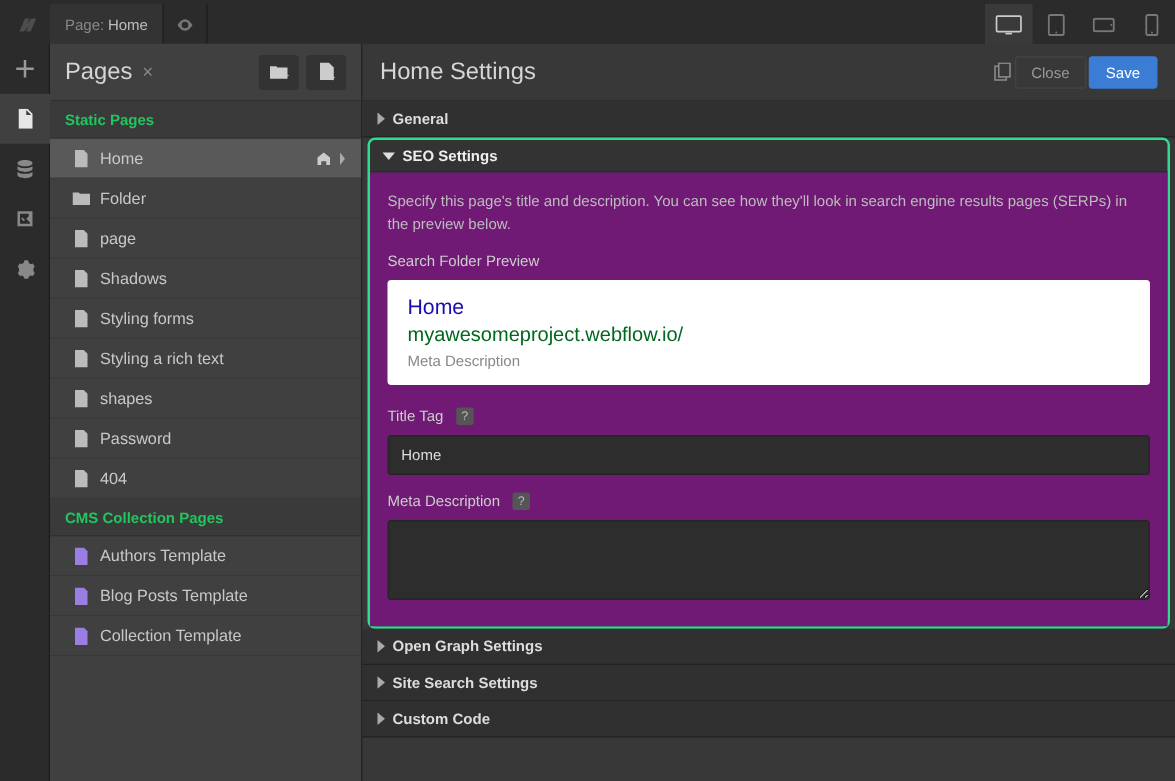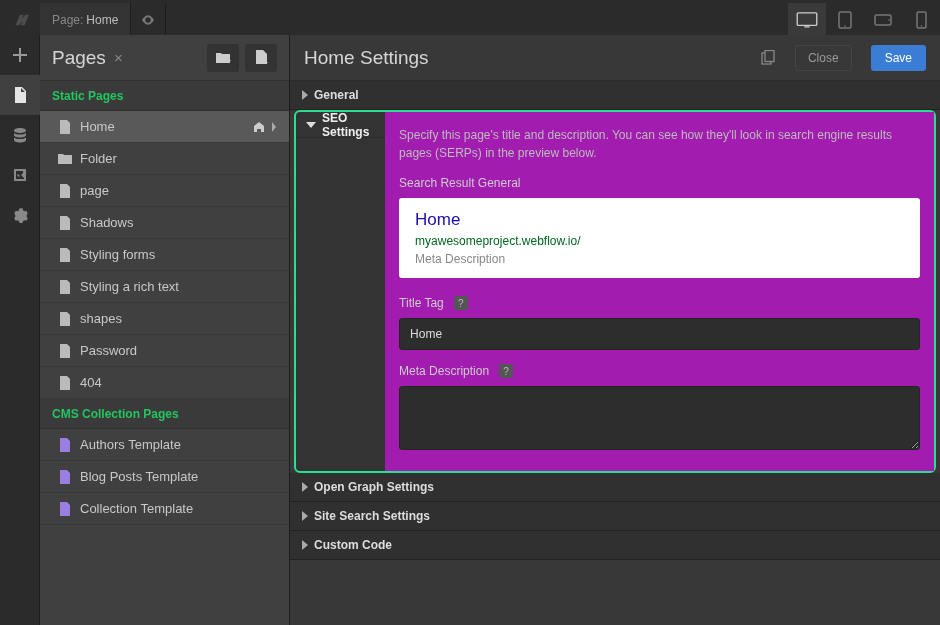--- a/index.html
+++ b/index.html
@@ -33,38 +33,38 @@
 .sb-item.lvl2 { padding-left: 18px; }
 .sb-item.selected { background: #595959; }
 .sb-item .right-icons { margin-left: auto; display: flex; align-items: center; gap: 6px; color: #aaa; }
 .page-icon, .folder-icon, .cms-icon { width: 14px; height: 14px; display: inline-flex; align-items: center; justify-content: center; }
 .cms-icon svg path { fill: #9b7ee1; }
 
 
 .main { position: absolute; top: 35px; left: 290px; right: 0; height: 590px; background: #383838; display: flex; flex-direction: column; }
 .m-header { height: 46px; padding: 0 14px; display: flex; align-items: center; border-bottom: 1px solid #2c2c2c; }
 .m-title { font-size: 19px; font-weight: 300; color: #d6d6d6; }
-.m-actions { margin-left: auto; display: flex; align-items: center; gap: 19px; }
+.m-actions { margin-left: auto; display: flex; align-items: center; gap: 2px; }
 .m-dup { color: #888; }
 .m-close { border: 1px solid #444; color: #999; background: transparent; padding: 5px 12px; border-radius: 3px; font-size: 12px; cursor: pointer; }
 .m-save { background: #3b7dd4; color: #fff; border: none; padding: 6px 14px; border-radius: 3px; font-size: 12px; cursor: pointer; }
 
 .section-row { height: 29px; background: #303030; border-bottom: 1px solid #222; display: flex; align-items: center; padding: 0 12px; gap: 6px; font-weight: 600; font-size: 12px; color: #ddd; }
 .tri { width: 0; height: 0; display: inline-block; }
 .tri-right { border-top: 5px solid transparent; border-bottom: 5px solid transparent; border-left: 6px solid #aaa; }
 .tri-down { border-left: 5px solid transparent; border-right: 5px solid transparent; border-top: 6px solid #ddd; }
 
-.seo-card { border: 2px solid #2bdd90; border-radius: 6px; margin: 0 4px; background: #333; display: flex; flex-direction: row; }
+.seo-card { border: 2px solid #2bdd90; border-radius: 6px; margin: 0 4px; background: #333; display: flex; flex-direction: column; }
 .seo-hdr { height: 26px; display: flex; align-items: center; padding: 0 10px; gap: 6px; font-weight: 600; font-size: 12px; color: #eee; border-bottom: 1px solid #2a2a2a; }
-.seo-body { padding: 14px 14px 18px; background: #a21caf; }
+.seo-body { padding: 14px 14px 18px; background: #701a75; }
 .seo-desc { color: #bcbcbc; font-size: 12px; line-height: 1.5; margin-bottom: 14px; }
 .seo-label { color: #ccc; font-size: 12px; margin-bottom: 8px; display: block; }
 .serp-box { background: #fff; border-radius: 3px; padding: 12px 16px; margin-bottom: 18px; }
 .serp-title { color: #1a0dab; font-size: 17px; margin-bottom: 4px; }
-.serp-url { color: #006621; font-size: 12px; margin-bottom: 4px; }
+.serp-url { color: #006621; font-size: 16px; margin-bottom: 4px; }
 .serp-meta { color: #888; font-size: 12px; }
 .field-row { display: flex; align-items: center; gap: 10px; margin-bottom: 8px; }
 .help-q { width: 14px; height: 14px; background: #555; color: #bbb; font-size: 10px; display: flex; align-items: center; justify-content: center; border-radius: 2px; }
 .text-input { width: 100%; background: #2d2d2d; color: #ddd; border: 1px solid #252525; border-radius: 3px; padding: 8px 10px; font-size: 12px; margin-bottom: 14px; }
 .textarea { width: 100%; height: 64px; background: #2d2d2d; color: #ddd; border: 1px solid #252525; border-radius: 3px; padding: 8px 10px; font-size: 12px; resize: both; }
 svg { display: block; }
 </style>
 </head>
 <body>
 
@@ -294,21 +294,21 @@
     <span>General</span>
   </div>
 
   <div class="seo-card">
     <div class="seo-hdr">
       <span class="tri tri-down"></span>
       <span>SEO Settings</span>
     </div>
     <div class="seo-body">
       <p class="seo-desc">Specify this page's title and description. You can see how they'll look in search engine results pages (SERPs) in the preview below.</p>
-      <span class="seo-label">Search Result General</span>
+      <span class="seo-label">Search Folder Preview</span>
       <div class="serp-box">
         <div class="serp-title">Home</div>
         <div class="serp-url">myawesomeproject.webflow.io/</div>
         <div class="serp-meta">Meta Description</div>
       </div>
       <div class="field-row">
         <span class="seo-label" style="margin:0">Title Tag</span>
         <span class="help-q">?</span>
       </div>
       <input class="text-input" value="Home" style="">

